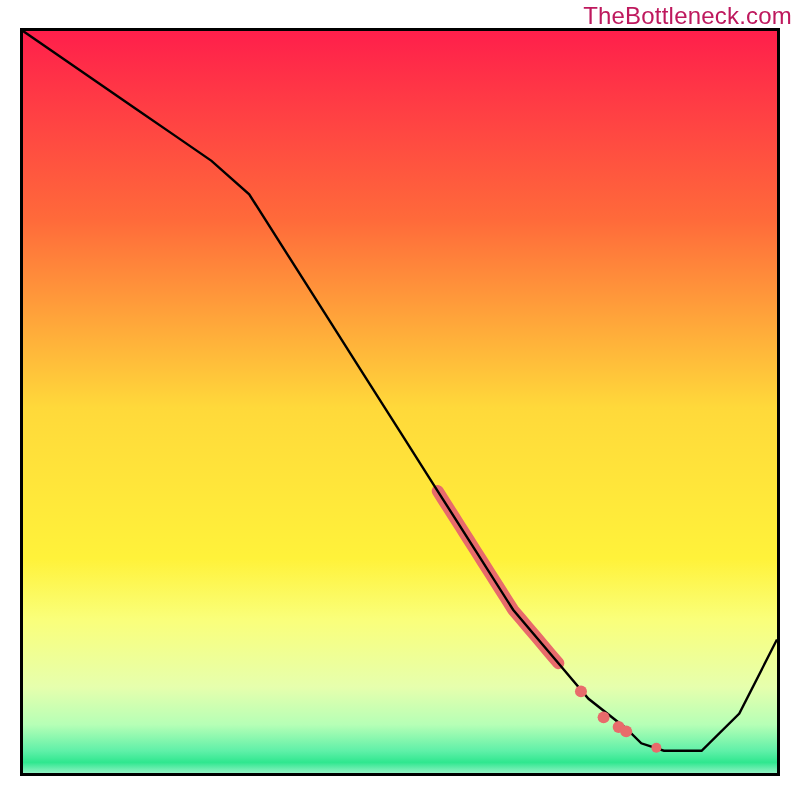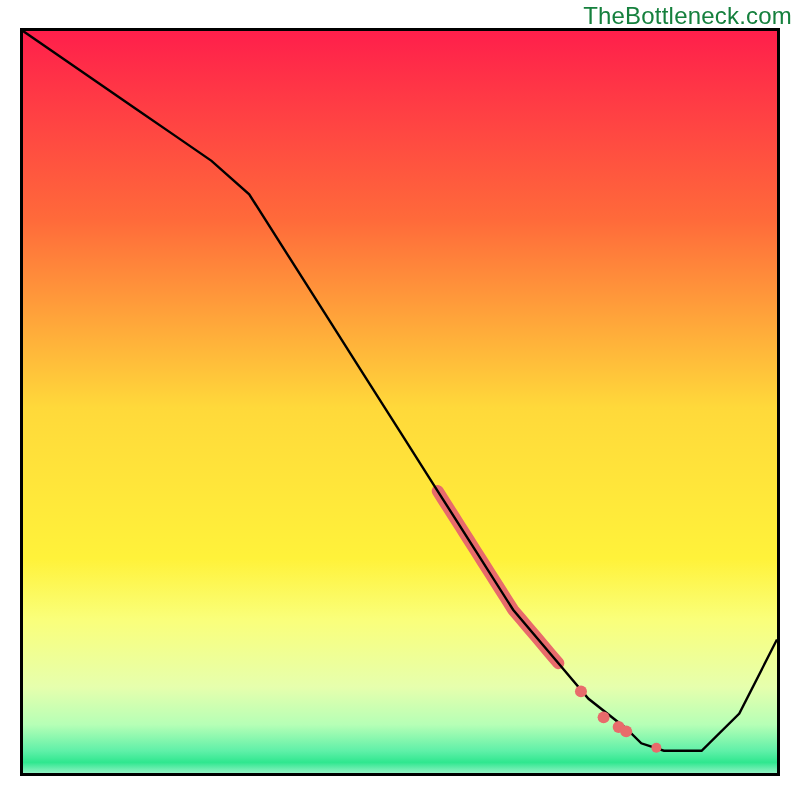--- a/index.html
+++ b/index.html
@@ -15,21 +15,21 @@
     position: relative;
     width: 800px;
     height: 800px;
   }
   .watermark {
     position: absolute;
     top: 2px;
     right: 8px;
     font-size: 24px;
     font-weight: 500;
-    color: #15803d;
+    color: #be185d;
     z-index: 50;
     letter-spacing: 0.2px;
   }
   .plot-area {
     position: absolute;
     left: 20px;
     top: 28px;
     width: 760px;
     height: 748px;
     border: 3px solid #000000;

